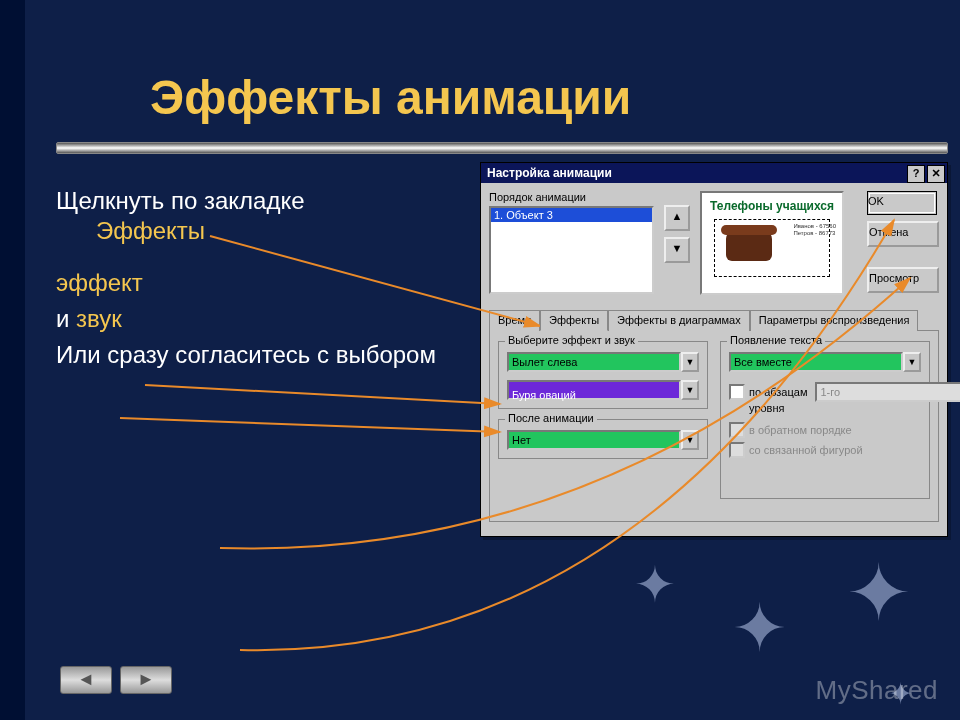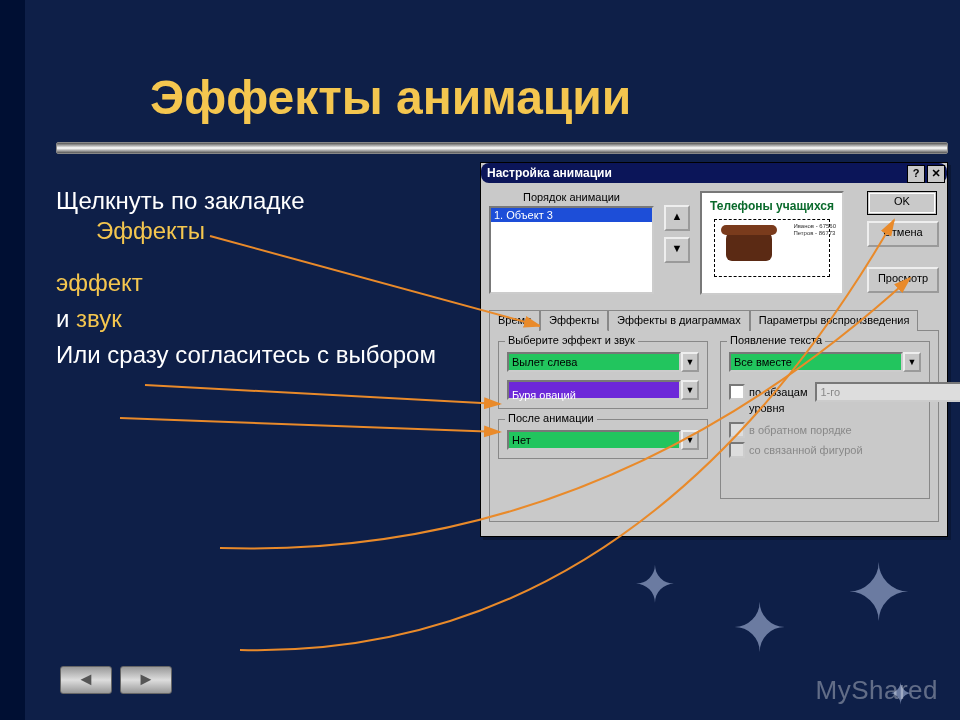--- a/index.html
+++ b/index.html
@@ -10,39 +10,39 @@
   .body-text p{margin:0 0 22px 0;}
   .hl{color:#f4c64f;}
   .bt-indent{margin-left:40px;display:block;}
   .nav-arrow{position:absolute;top:666px;width:50px;height:26px;background:linear-gradient(180deg,#999,#ddd 50%,#999);border:1px solid #666;border-radius:3px;color:#555;font-size:18px;text-align:center;line-height:24px;}
   .nav-prev{left:60px;}
   .nav-next{left:120px;}
   .watermark{position:absolute;right:22px;bottom:14px;color:rgba(255,255,255,.35);font-size:26px;letter-spacing:.5px;}
 
   
   .dlg{position:absolute;left:480px;top:162px;width:466px;background:#c9c9c9;border:1px solid #000;box-shadow:3px 3px 0 rgba(0,0,0,.25);}
-  .dlg-title{height:20px;background:#0b1559;color:#fff;font-size:12px;font-weight:bold;line-height:20px;padding-left:6px;position:relative;border-radius:8px;}
+  .dlg-title{height:20px;background:#0b1559;color:#fff;font-size:12px;font-weight:bold;line-height:20px;padding-left:6px;position:relative;}
   .dlg-title .tbtns{position:absolute;right:2px;top:2px;display:flex;gap:2px;}
   .tbtn{width:16px;height:16px;background:#c9c9c9;border:1px solid #000;font-size:11px;line-height:14px;text-align:center;font-weight:bold;color:#000;}
   .dlg-cnt{padding:8px 8px 14px 8px;}
   .row1{display:flex;gap:10px;}
   .order-block{width:165px;}
-  .lbl{font-size:11px;color:#000;margin-bottom:3px;text-align:center;}
+  .lbl{font-size:11px;color:#000;margin-bottom:3px;}
   .listbox{height:84px;background:#fff;border:2px inset #ccc;font-size:11px;}
   .listbox .sel{background:#1d4ed8;color:#fff;padding:1px 3px;}
   .updn{display:flex;flex-direction:column;gap:6px;margin-top:14px;}
   .gbtn{width:22px;height:22px;background:#c9c9c9;border:2px outset #eee;font-size:11px;text-align:center;line-height:18px;}
   .preview{width:140px;height:100px;background:#fff;border:2px inset #ccc;position:relative;overflow:hidden;}
   .marq{position:absolute;border:1px dashed #000;top:26px;left:12px;width:114px;height:56px;}
   .pv-title{position:absolute;top:6px;left:0;right:0;text-align:center;font-size:12px;font-weight:bold;color:#0a6a2c;}
   .pv-text{position:absolute;top:30px;right:6px;font-size:6px;color:#333;line-height:1.2;}
   .phone{position:absolute;left:24px;top:38px;width:46px;height:30px;background:#5b2a14;border-radius:8px 8px 6px 6px;}
   .phone:before{content:"";position:absolute;left:-5px;top:-6px;width:56px;height:10px;background:#7a3b1c;border-radius:6px;}
   .rightbtns{display:flex;flex-direction:column;gap:6px;margin-left:auto;}
-  .wbtn{width:68px;height:22px;background:#c9c9c9;border:2px outset #eee;font-size:11px;text-align:center;line-height:18px;}
+  .wbtn{width:68px;height:22px;background:#c9c9c9;border:2px outset #eee;font-size:11px;line-height:18px;}
   .wbtn.def{border:1px solid #000;box-shadow:inset 0 0 0 1px #c9c9c9, inset 0 0 0 2px #fff;}
 
   .tabs{display:flex;margin-top:14px;border-bottom:1px solid #888;}
   .tab{font-size:11px;padding:3px 8px 4px 8px;background:#c9c9c9;border:1px solid #888;border-bottom:none;margin-right:0px;position:relative;top:1px;}
   .tab.active{background:#c9c9c9;border-bottom:1px solid #c9c9c9;z-index:2;}
   .tabpanel{border:1px solid #888;border-top:none;padding:10px 8px 12px 8px;display:flex;gap:12px;}
   .col{flex:1;}
   .groupbox{border:1px solid #888;padding:10px 8px 8px 8px;position:relative;margin-bottom:10px;}
   .groupbox .gt{position:absolute;top:-8px;left:6px;background:#c9c9c9;padding:0 3px;font-size:11px;}
   .dd{display:flex;height:20px;}

